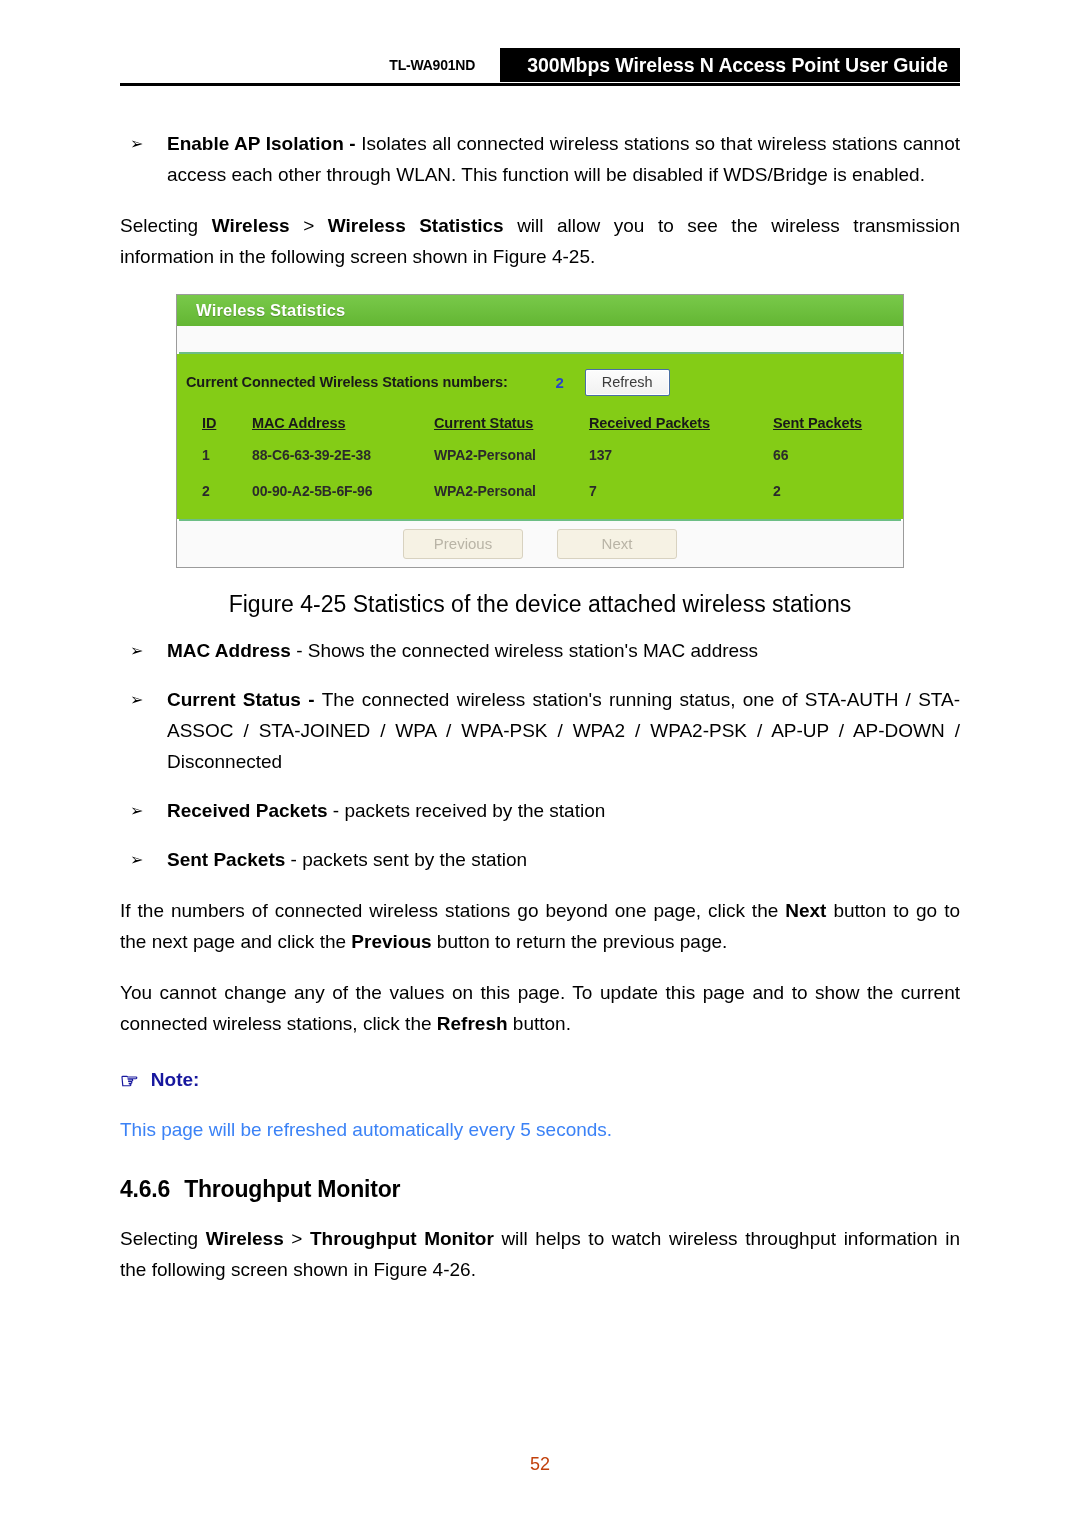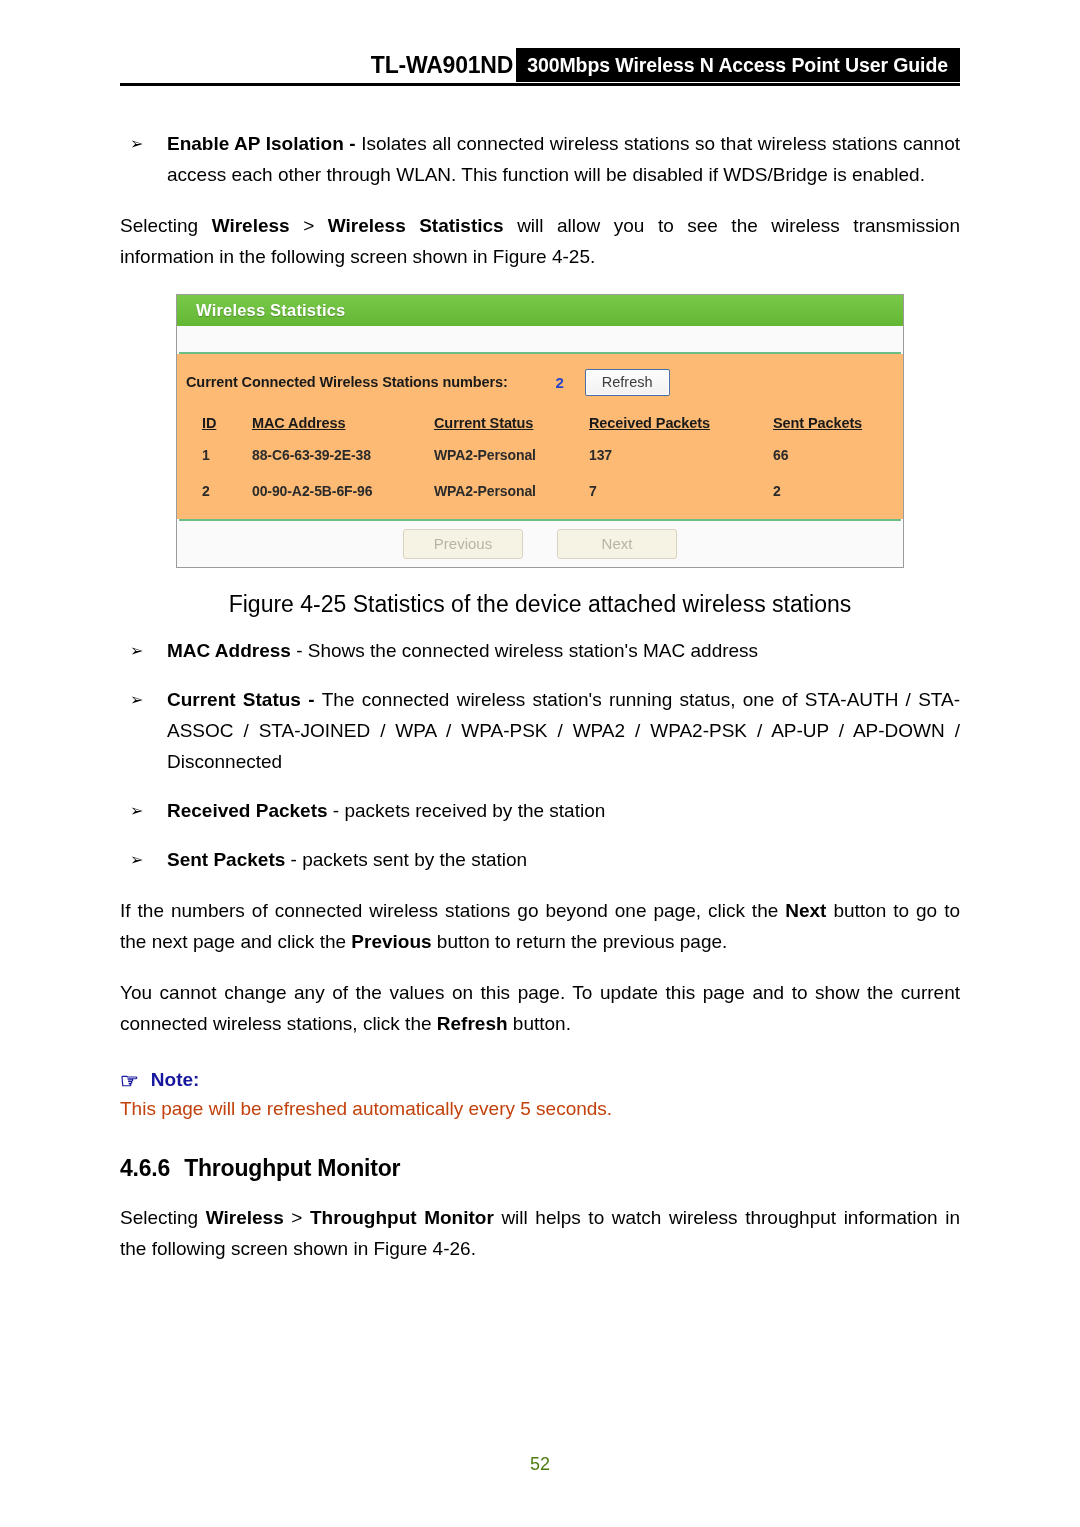--- a/index.html
+++ b/index.html
@@ -31,38 +31,38 @@
     padding-top: 48px;
     box-sizing: content-box;
   }
   .doc-header-row {
     display: flex;
     align-items: stretch;
     justify-content: flex-end;
     height: 34px;
   }
   .doc-model {
-    font-size: 23px;
+    font-size: 14px;
     font-weight: bold;
     letter-spacing: -0.2px;
     color: #000;
     display: flex;
     align-items: center;
-    padding-right: 3px;
+    padding-right: 25px;
     white-space: nowrap;
   }
   .doc-title-box {
     background: #000000;
     color: #ffffff;
     font-size: 19.5px;
     font-weight: bold;
     letter-spacing: -0.1px;
     display: flex;
     align-items: center;
-    padding: 0 12px 0 11px;
+    padding: 0 12px 0 27px;
     white-space: nowrap;
   }
   .header-rule {
     border-bottom: 3px solid #000;
     margin-top: 1px;
   }
 
   
   .para {
     font-size: 19px;
@@ -129,21 +129,21 @@
   .ui-gap {
     height: 26px;
     background: #fafafa;
   }
   .ui-sep {
     height: 2px;
     background: #6cbe85;
     margin: 0 2px;
   }
   .ui-body {
-    background: #fdba74;
+    background: #84cc16;
     padding: 0 2px;
   }
   .ui-countrow {
     display: flex;
     align-items: center;
     height: 56px;
     padding-left: 7px;
   }
   .ui-countlabel {
     font-size: 14.5px;
@@ -237,34 +237,34 @@
     display: flex;
     align-items: center;
   }
   .note-head .hand {
     font-size: 21px;
     margin-right: 12px;
     line-height: 1;
     color: #17179e;
   }
   .note-body {
-    margin-top: 3px;
+    margin-top: 24px;
     font-size: 19px;
     line-height: 29px;
-    color: #c2410c;
+    color: #3b82f6;
   }
 
   .page-number {
     position: absolute;
     left: 0;
     right: 0;
     bottom: 52px;
     text-align: center;
     font-size: 18px;
-    color: #4d7c0f;
+    color: #c2410c;
   }
 </style>
 </head>
 <body>
 
 <div class="page">
 
   <div class="doc-header">
     <div class="doc-header-row">
       <div class="doc-model">TL-WA901ND</div>

